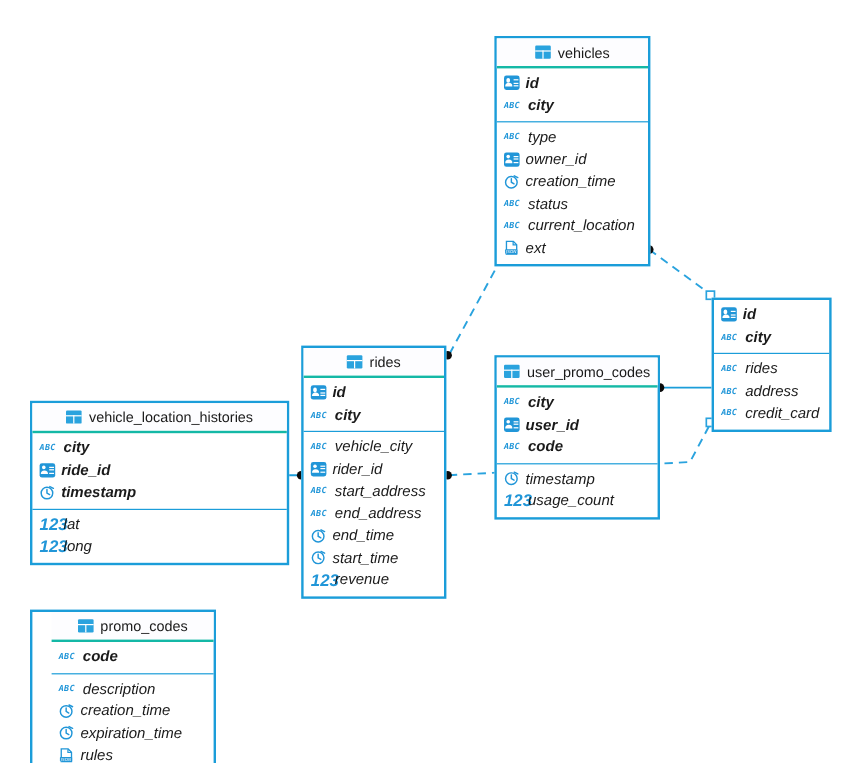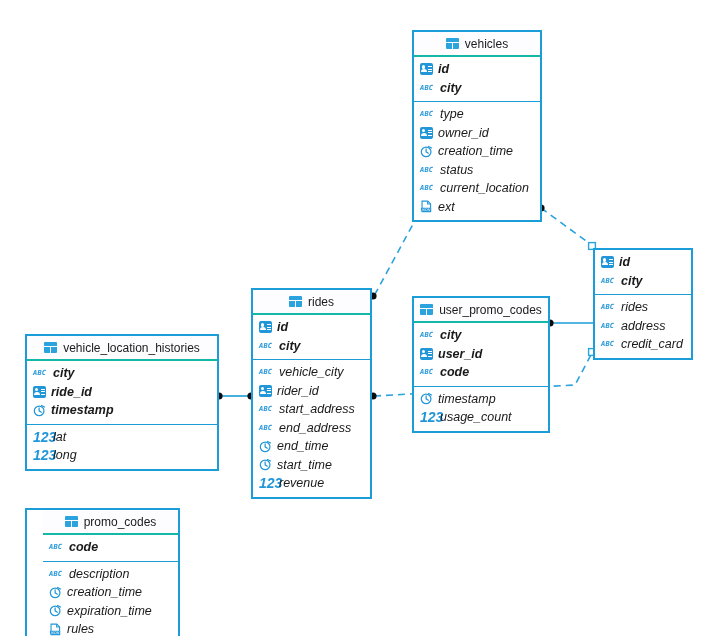--- a/index.html
+++ b/index.html
@@ -321,21 +321,21 @@
                 <path d="M9.2 1.6 L12.4 3.2" fill="none" stroke="#2196d8" stroke-width="1.3" stroke-linecap="round"></path>
               </svg></span>
             <span class="fname">start_time</span>
           </div>
           <div class="field">
             <span class="ic-123">123</span>
             <span class="fname">revenue</span>
           </div>
         </div>
       </div>
-      <div class="table" style="left: 25px; top: 334px; width: 194px;">
+      <div class="table" style="left: 25px; top: 334px; width: 216px;">
         <div class="t-header">
           <span class="ic-table"></span>
           <span class="t-title">vehicle_location_histories</span>
         </div>
         <div class="t-section pk">
           <div class="field key">
             <span class="ic-abc">ABC</span>
             <span class="fname">city</span>
           </div>
           <div class="field key">

